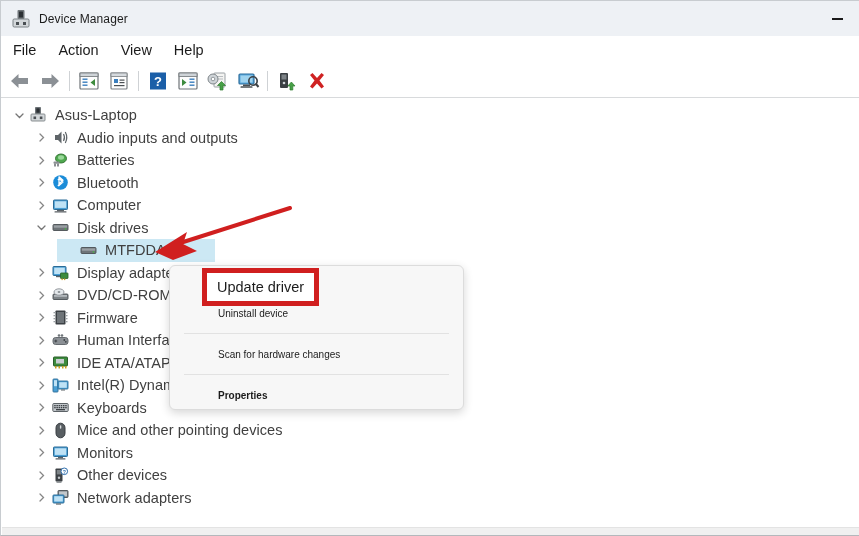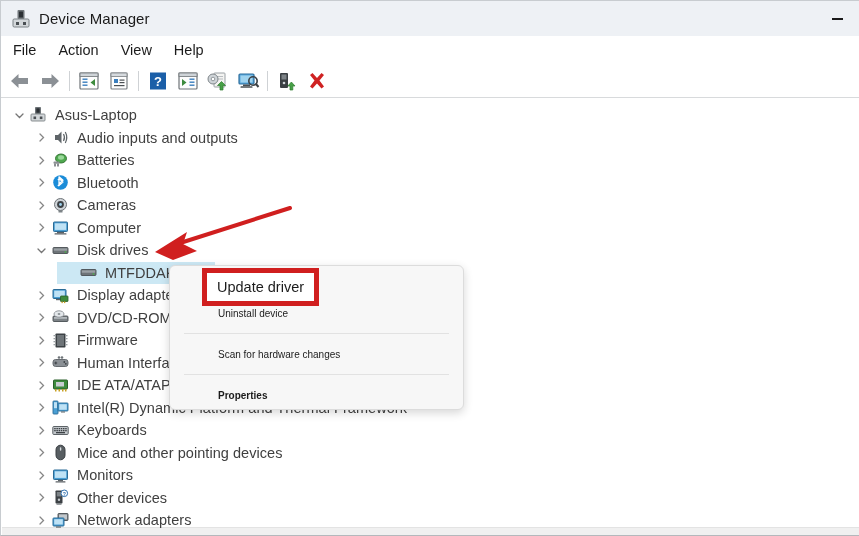--- a/index.html
+++ b/index.html
@@ -28,21 +28,21 @@
     background: #eef1f5;
     display: flex; align-items: center;
   }
   .titlebar-icon {
     width: 22px; height: 22px;
     margin-left: 9px; margin-right: 7px;
     position: relative;
     flex: 0 0 auto;
   }
   .titlebar-title {
-    font-size: 15px;
+    font-size: 12px;
     color: #1b1b1b;
     letter-spacing: 0.1px;
   }
   .titlebar-buttons {
     position: absolute; right: 0; top: 0;
     height: 35px; display: flex; align-items: center;
   }
   .win-btn {
     width: 46px; height: 35px;
     display: flex; align-items: center; justify-content: center;
@@ -400,38 +400,20 @@
               <circle cx="8.5" cy="8.5" r="7.3" fill="#1b8cd8"></circle>
               <path d="M7 4.5 L11 8 L7 11.5 L7 2.8 L11 6.3 L7 9.8" fill="none" stroke="#ffffff" stroke-width="1.25" stroke-linejoin="round" stroke-linecap="round"></path>
               <path d="M5.8 6 L7 5" fill="none" stroke="#ffffff" stroke-width="1.1"></path>
               <path d="M5.8 11 L7 12" fill="none" stroke="#ffffff" stroke-width="1.1"></path>
             </svg>
           </span>
           <span class="node-label">Bluetooth</span>
         </div>
       </div>
 
-      <div class="row">
-        <div class="rowinner lvl1">
-          <span class="chev">
-            <svg width="9" height="9" viewBox="0 0 9 9">
-                <path d="M3 1 L6.5 4.5 L3 8" fill="none" stroke="#878787" stroke-width="1.3" stroke-linecap="round"></path>
-              </svg>
-          </span>
-          <span class="node-icon">
-            <svg width="17" height="17" viewBox="0 0 17 17">
-              <circle cx="8.5" cy="7.5" r="6" fill="#cfd4d8" stroke="#6f7478" stroke-width="1"></circle>
-              <circle cx="8.5" cy="7.5" r="3.4" fill="#3c4145"></circle>
-              <circle cx="8.5" cy="7.5" r="1.4" fill="#9fd3ef"></circle>
-              <rect x="6.5" y="13" width="4" height="2.5" fill="#7d8387"></rect>
-            </svg>
-          </span>
-          <span class="node-label">Cameras</span>
-        </div>
-      </div>
 
       <div class="row">
         <div class="rowinner lvl1">
           <span class="chev">
             <svg width="9" height="9" viewBox="0 0 9 9">
                 <path d="M3 1 L6.5 4.5 L3 8" fill="none" stroke="#878787" stroke-width="1.3" stroke-linecap="round"></path>
               </svg>
           </span>
           <span class="node-icon">
             <svg width="17" height="17" viewBox="0 0 17 17">

